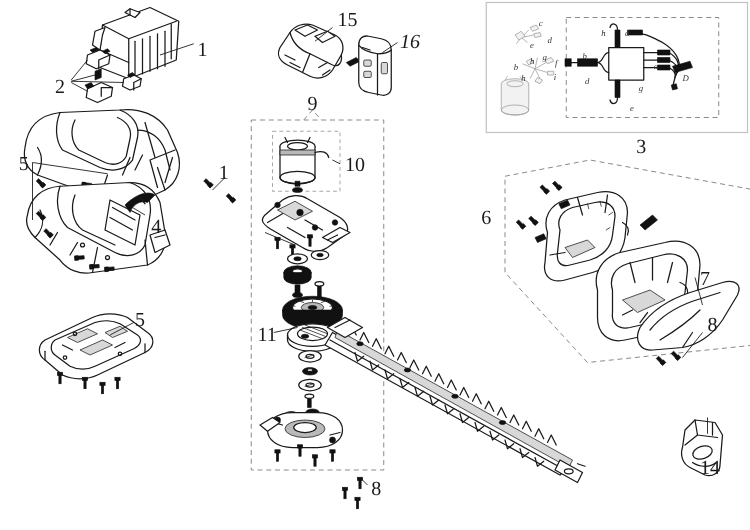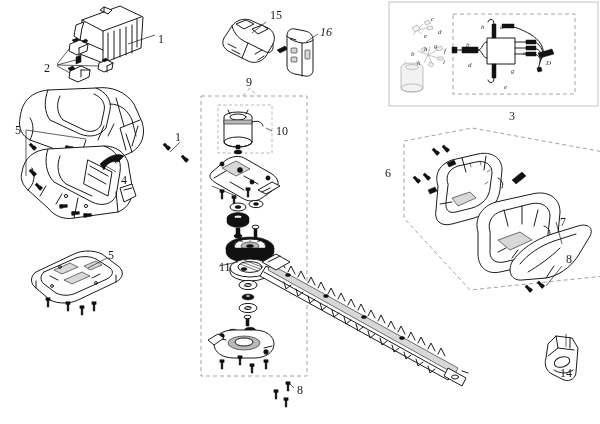--- a/index.html
+++ b/index.html
@@ -5,21 +5,21 @@
 <style>
   html,body{margin:0;padding:0;background:#ffffff;}
   body{
     font-family:"Liberation Serif", serif;
     width:600px;height:424px;overflow:hidden;position:relative;
   }
   #stage{position:absolute;left:0;top:0;width:600px;height:424px;background:#fff;}
   #stage svg{position:absolute;left:0;top:0;}
   .lbl{
     position:absolute;font-family:"Liberation Serif", serif;
-    font-size:12px;color:#1a1a1a;line-height:1;white-space:nowrap;
+    font-size:16px;color:#1a1a1a;line-height:1;white-space:nowrap;
     letter-spacing:0px;
   }
   .lbl.tiny{font-size:7px;color:#333;font-style:italic;}
 </style>
 </head>
 <body>
 
 <div id="stage">
 
 <svg width="600" height="424" viewBox="0 0 600 424">
@@ -521,21 +521,21 @@
 <div class="lbl" style="left:44px;top:62px;">2</div>
 <div class="lbl" style="left:509px;top:110px;">3</div>
 <div class="lbl" style="left:121px;top:174px;">4</div>
 <div class="lbl" style="left:15px;top:124px;">5</div>
 <div class="lbl" style="left:385px;top:167px;">6</div>
 <div class="lbl" style="left:560px;top:216px;">7</div>
 <div class="lbl" style="left:566px;top:253px;">8</div>
 <div class="lbl" style="left:297px;top:384px;">8</div>
 <div class="lbl" style="left:246px;top:76px;">9</div>
 <div class="lbl" style="left:276px;top:125px;">10</div>
-<div class="lbl" style="left:206px;top:261px;margin-left:13px;">11</div>
+<div class="lbl" style="left:206px;top:261px;">11</div>
 <div class="lbl" style="left:175px;top:131px;">1</div>
 <div class="lbl" style="left:108px;top:249px;">5</div>
 <div class="lbl" style="left:560px;top:327px;margin-top:40px;">14</div>
 <div class="lbl" style="left:270px;top:9px;">15</div>
 <div class="lbl" style="left:320px;top:26px;font-style:italic;">16</div>
 
 <div class="lbl tiny" style="left:431px;top:16px;">c</div>
 <div class="lbl tiny" style="left:438px;top:29px;">d</div>
 <div class="lbl tiny" style="left:424px;top:33px;">e</div>
 <div class="lbl tiny" style="left:411px;top:51px;">b</div>

